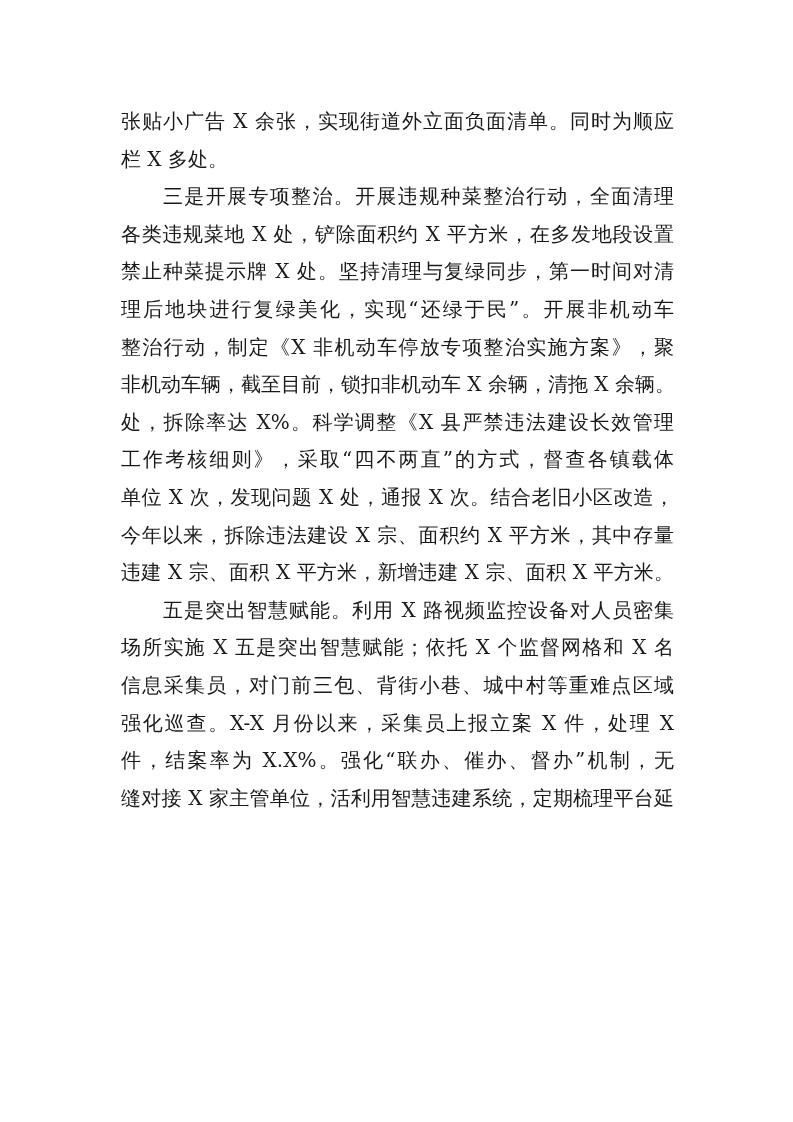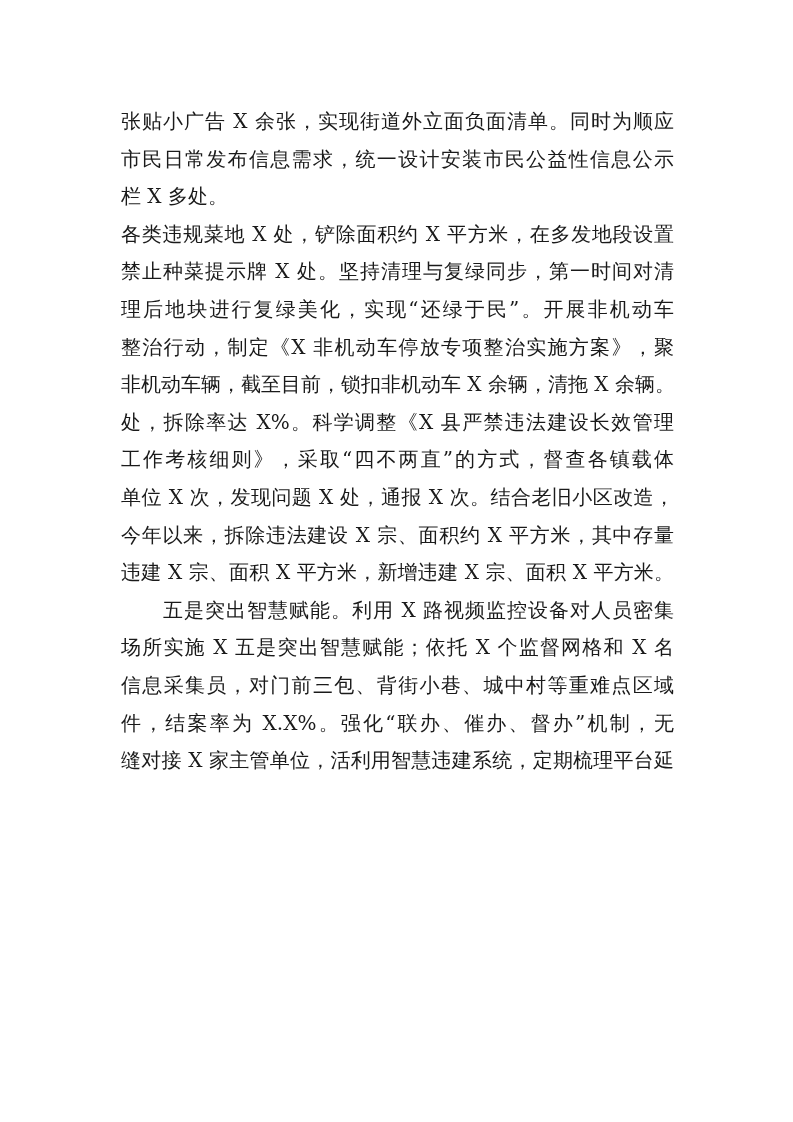--- a/index.html
+++ b/index.html
@@ -16,42 +16,43 @@
   .line.last { text-align-last: left; }
 </style>
 </head>
 <body>
 
 <div class="page">
   <div class="body-text">
 
     <div class="para">
       <span class="line">张贴小广告 X 余张，实现街道外立面负面清单。同时为顺应</span>
-      <span class="line">市民日常发布信息需求，统一设计安装市民公益性信息公示</span>
       <span class="line last">栏 X 多处。</span>
     </div>
 
     <div class="para">
+      <span class="line" style="padding-left:42px;width:511px;">三是开展专项整治。开展违规种菜整治行动，全面清理</span>
       <span class="line">各类违规菜地 X 处，铲除面积约 X 平方米，在多发地段设置</span>
       <span class="line">禁止种菜提示牌 X 处。坚持清理与复绿同步，第一时间对清</span>
       <span class="line">理后地块进行复绿美化，实现“还绿于民”。开展非机动车</span>
       <span class="line">整治行动，制定《X 非机动车停放专项整治实施方案》，聚</span>
       <span class="line">非机动车辆，截至目前，锁扣非机动车 X 余辆，清拖 X 余辆。</span>
     </div>
 
     <div class="para">
       <span class="line">处，拆除率达 X%。科学调整《X 县严禁违法建设长效管理</span>
       <span class="line">工作考核细则》，采取“四不两直”的方式，督查各镇载体</span>
       <span class="line">单位 X 次，发现问题 X 处，通报 X 次。结合老旧小区改造，</span>
       <span class="line">今年以来，拆除违法建设 X 宗、面积约 X 平方米，其中存量</span>
       <span class="line">违建 X 宗、面积 X 平方米，新增违建 X 宗、面积 X 平方米。</span>
     </div>
 
     <div class="para">
       <span class="line" style="padding-left:42px;width:511px;">五是突出智慧赋能。利用 X 路视频监控设备对人员密集</span>
       <span class="line">场所实施 X 五是突出智慧赋能；依托 X 个监督网格和 X 名</span>
       <span class="line">信息采集员，对门前三包、背街小巷、城中村等重难点区域</span>
+      <span class="line">强化巡查。X-X 月份以来，采集员上报立案 X 件，处理 X</span>
       <span class="line">件，结案率为 X.X%。强化“联办、催办、督办”机制，无</span>
       <span class="line">缝对接 X 家主管单位，活利用智慧违建系统，定期梳理平台延</span>
     </div>
 
   </div>
 </div>
 
 </body></html>

